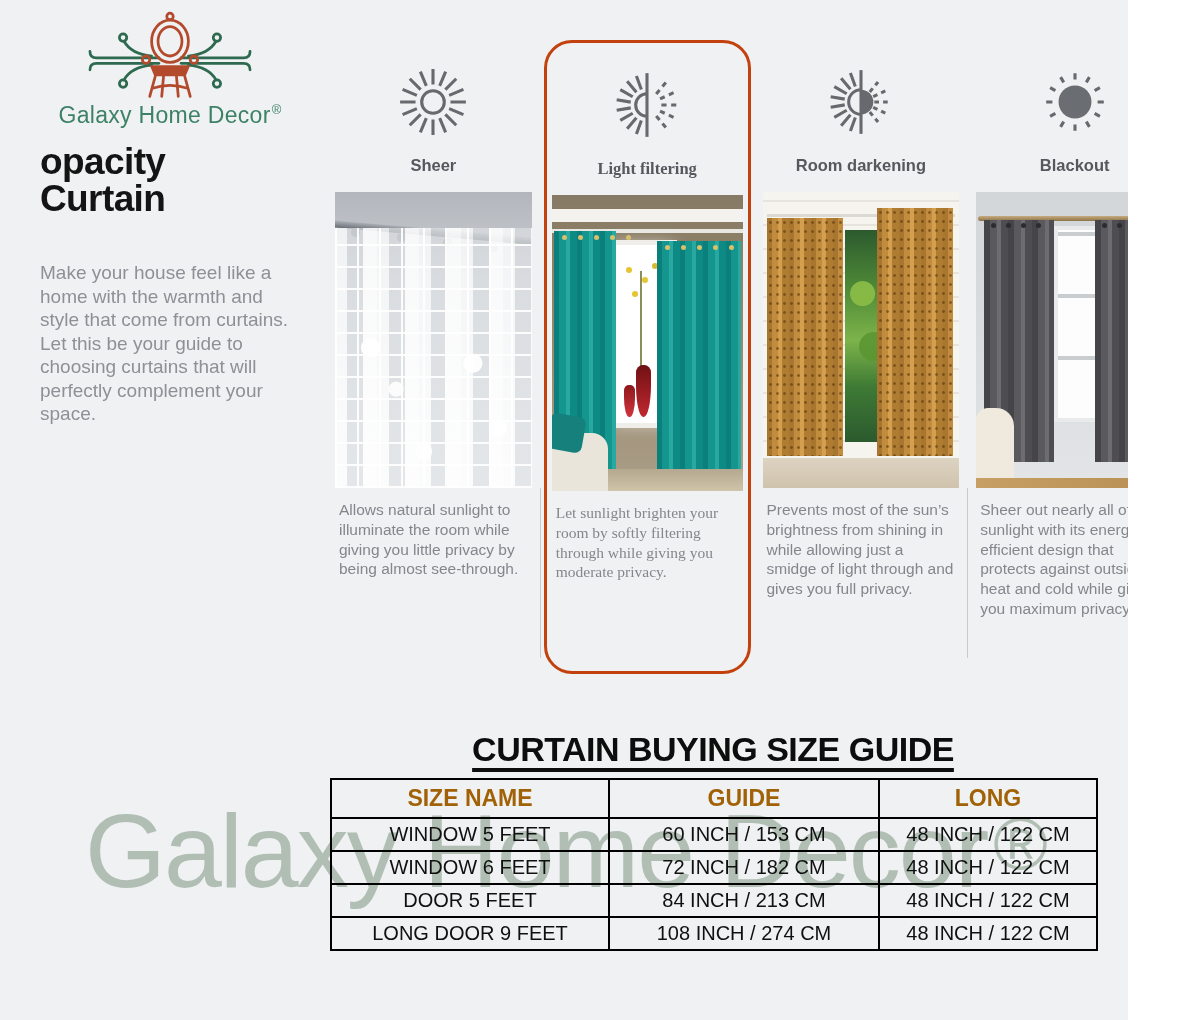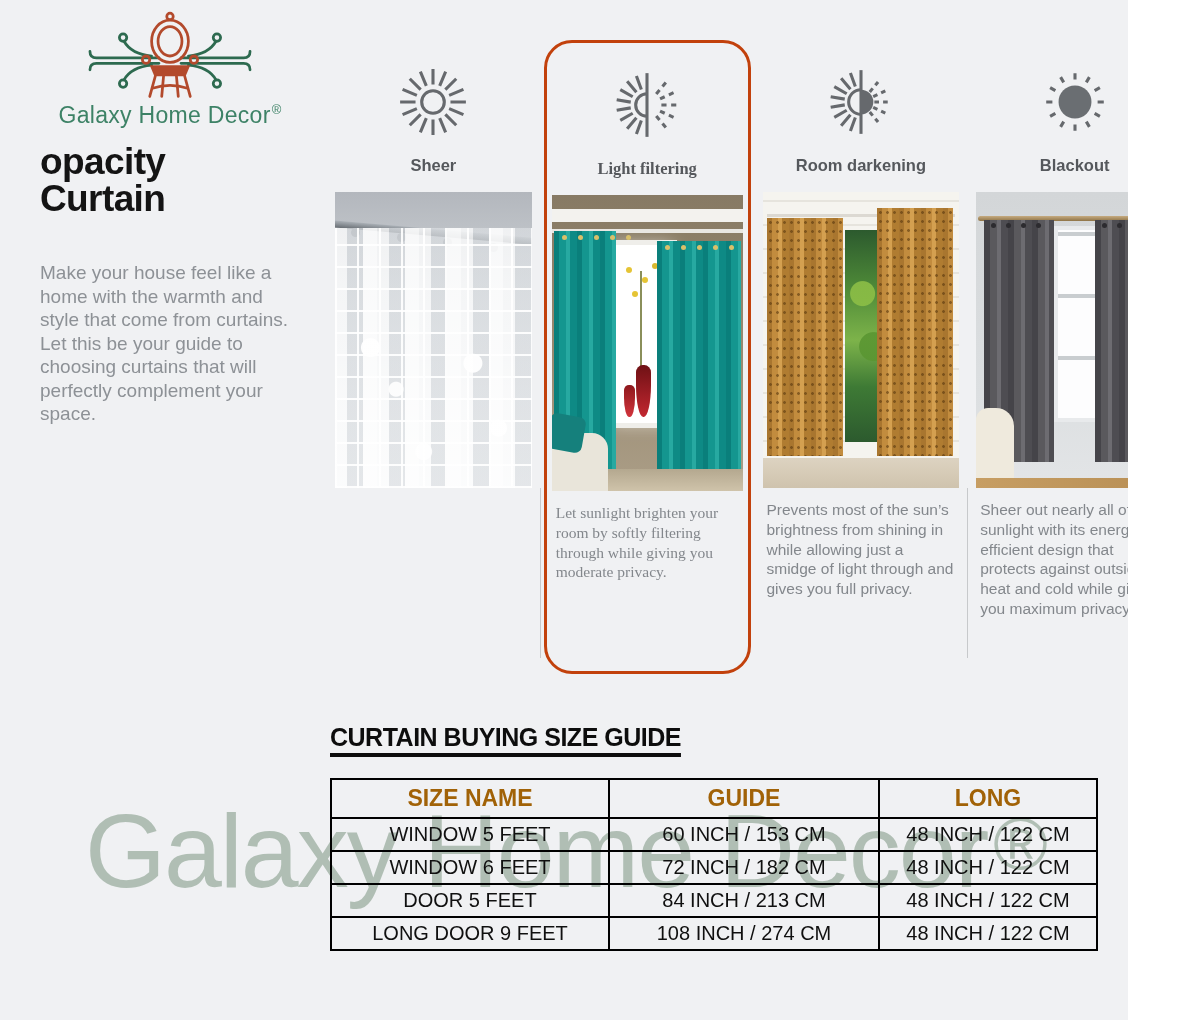--- a/index.html
+++ b/index.html
@@ -105,22 +105,22 @@
   .bo-curtain.left { left:8px; }
   .bo-curtain.right { right:8px; }
   .bo-curtain::before { content:""; position:absolute; top:3px; left:7px; width:5px; height:5px; border-radius:50%;
     background:#2c2b2f; box-shadow:15px 0 #2c2b2f, 30px 0 #2c2b2f, 45px 0 #2c2b2f; }
   .bo-chair { position:absolute; left:0; bottom:8px; width:38px; height:72px; background:#efeadd;
     border-radius:12px 18px 0 0; }
   .bo-floor { position:absolute; bottom:0; left:0; right:0; height:10px;
     background:linear-gradient(90deg,#c79e63,#b78e54); }
 
   
-  .size-title { position:absolute; left:330px; top:702px; width:766px; 
-    font-size:25px; font-weight:800; color:#0d0d0d; letter-spacing:-0.5px; }
+  .size-title { position:absolute; left:330px; top:702px; width:766px; text-align:center;
+    font-size:34px; font-weight:800; color:#0d0d0d; letter-spacing:-0.5px; }
   .size-title span { text-decoration:underline; text-decoration-thickness:3.5px; text-underline-offset:7px; }
   .table-zone { position:absolute; left:330px; top:778px; width:766px; height:200px; }
   .watermark { position:absolute; left:-245px; top:14px; z-index:0; white-space:nowrap;
     font-size:104px; letter-spacing:-2px; color:rgba(134,156,139,.6); }
   .wm-reg { font-size:74px; vertical-align:18px; margin-left:6px; }
   table.size-table { position:relative; z-index:1; width:766px; border-collapse:collapse; background:transparent;
     table-layout:fixed; }
   .size-table th, .size-table td { border:2.4px solid #000; text-align:center; padding:0; }
   .size-table th { height:37px; font-size:23px; font-weight:800; color:#a16207; }
   .size-table td { height:31px; font-size:20px; font-weight:500; color:#101010; }
@@ -176,20 +176,21 @@
           <circle class="stroked" cx="36" cy="36" r="11"></circle>
           <path class="stroked" d="M53 36H68 M51.7 42.5L65.6 48.3 M48 48L58.6 58.6 M42.5 51.7L48.3 65.6 M36 53V68 M29.5 51.7L23.7 65.6 M24 48L13.4 58.6 M20.3 42.5L6.4 48.3 M19 36H4 M20.3 29.5L6.4 23.7 M24 24L13.4 13.4 M29.5 20.3L23.7 6.4 M36 19V4 M42.5 20.3L48.3 6.4 M48 24L58.6 13.4 M51.7 29.5L65.6 23.7"></path>
         </svg>
       </div>
       <div class="cat-label">Sheer</div>
       <div class="photo ph-sheer">
         <div class="sheer-rod"></div>
         <div class="sheer-grommets"></div>
         <div class="sheer-curtain"></div>
       </div>
+      <p class="desc">Allows natural sunlight to illuminate the room while giving you little privacy by being almost see-through.</p>
     </section>
 
     <section class="col highlighted">
       <div class="icon-wrap">
         <svg width="74" height="74" viewBox="0 0 72 72">
           <path class="stroked" d="M36 5V67"></path>
           <path class="stroked" d="M36 25 A11 11 0 0 0 36 47"></path>
           <path class="stroked" d="M30.5 51L25.7 64.2 M25.7 48.3L16.7 59 M22.1 44L10 51 M20.2 38.8L6.5 41.2 M20.2 33.2L6.5 30.8 M22.1 28L10 21 M25.7 23.7L16.7 13 M30.5 21L25.7 7.8"></path>
           <path class="stroked" stroke-dasharray="5 4.5" d="M45 25.3L55.3 13 M48.7 30.1L63.2 23.3 M50 36H66 M48.7 41.9L63.2 48.7 M45 46.7L55.3 59"></path>
         </svg>

